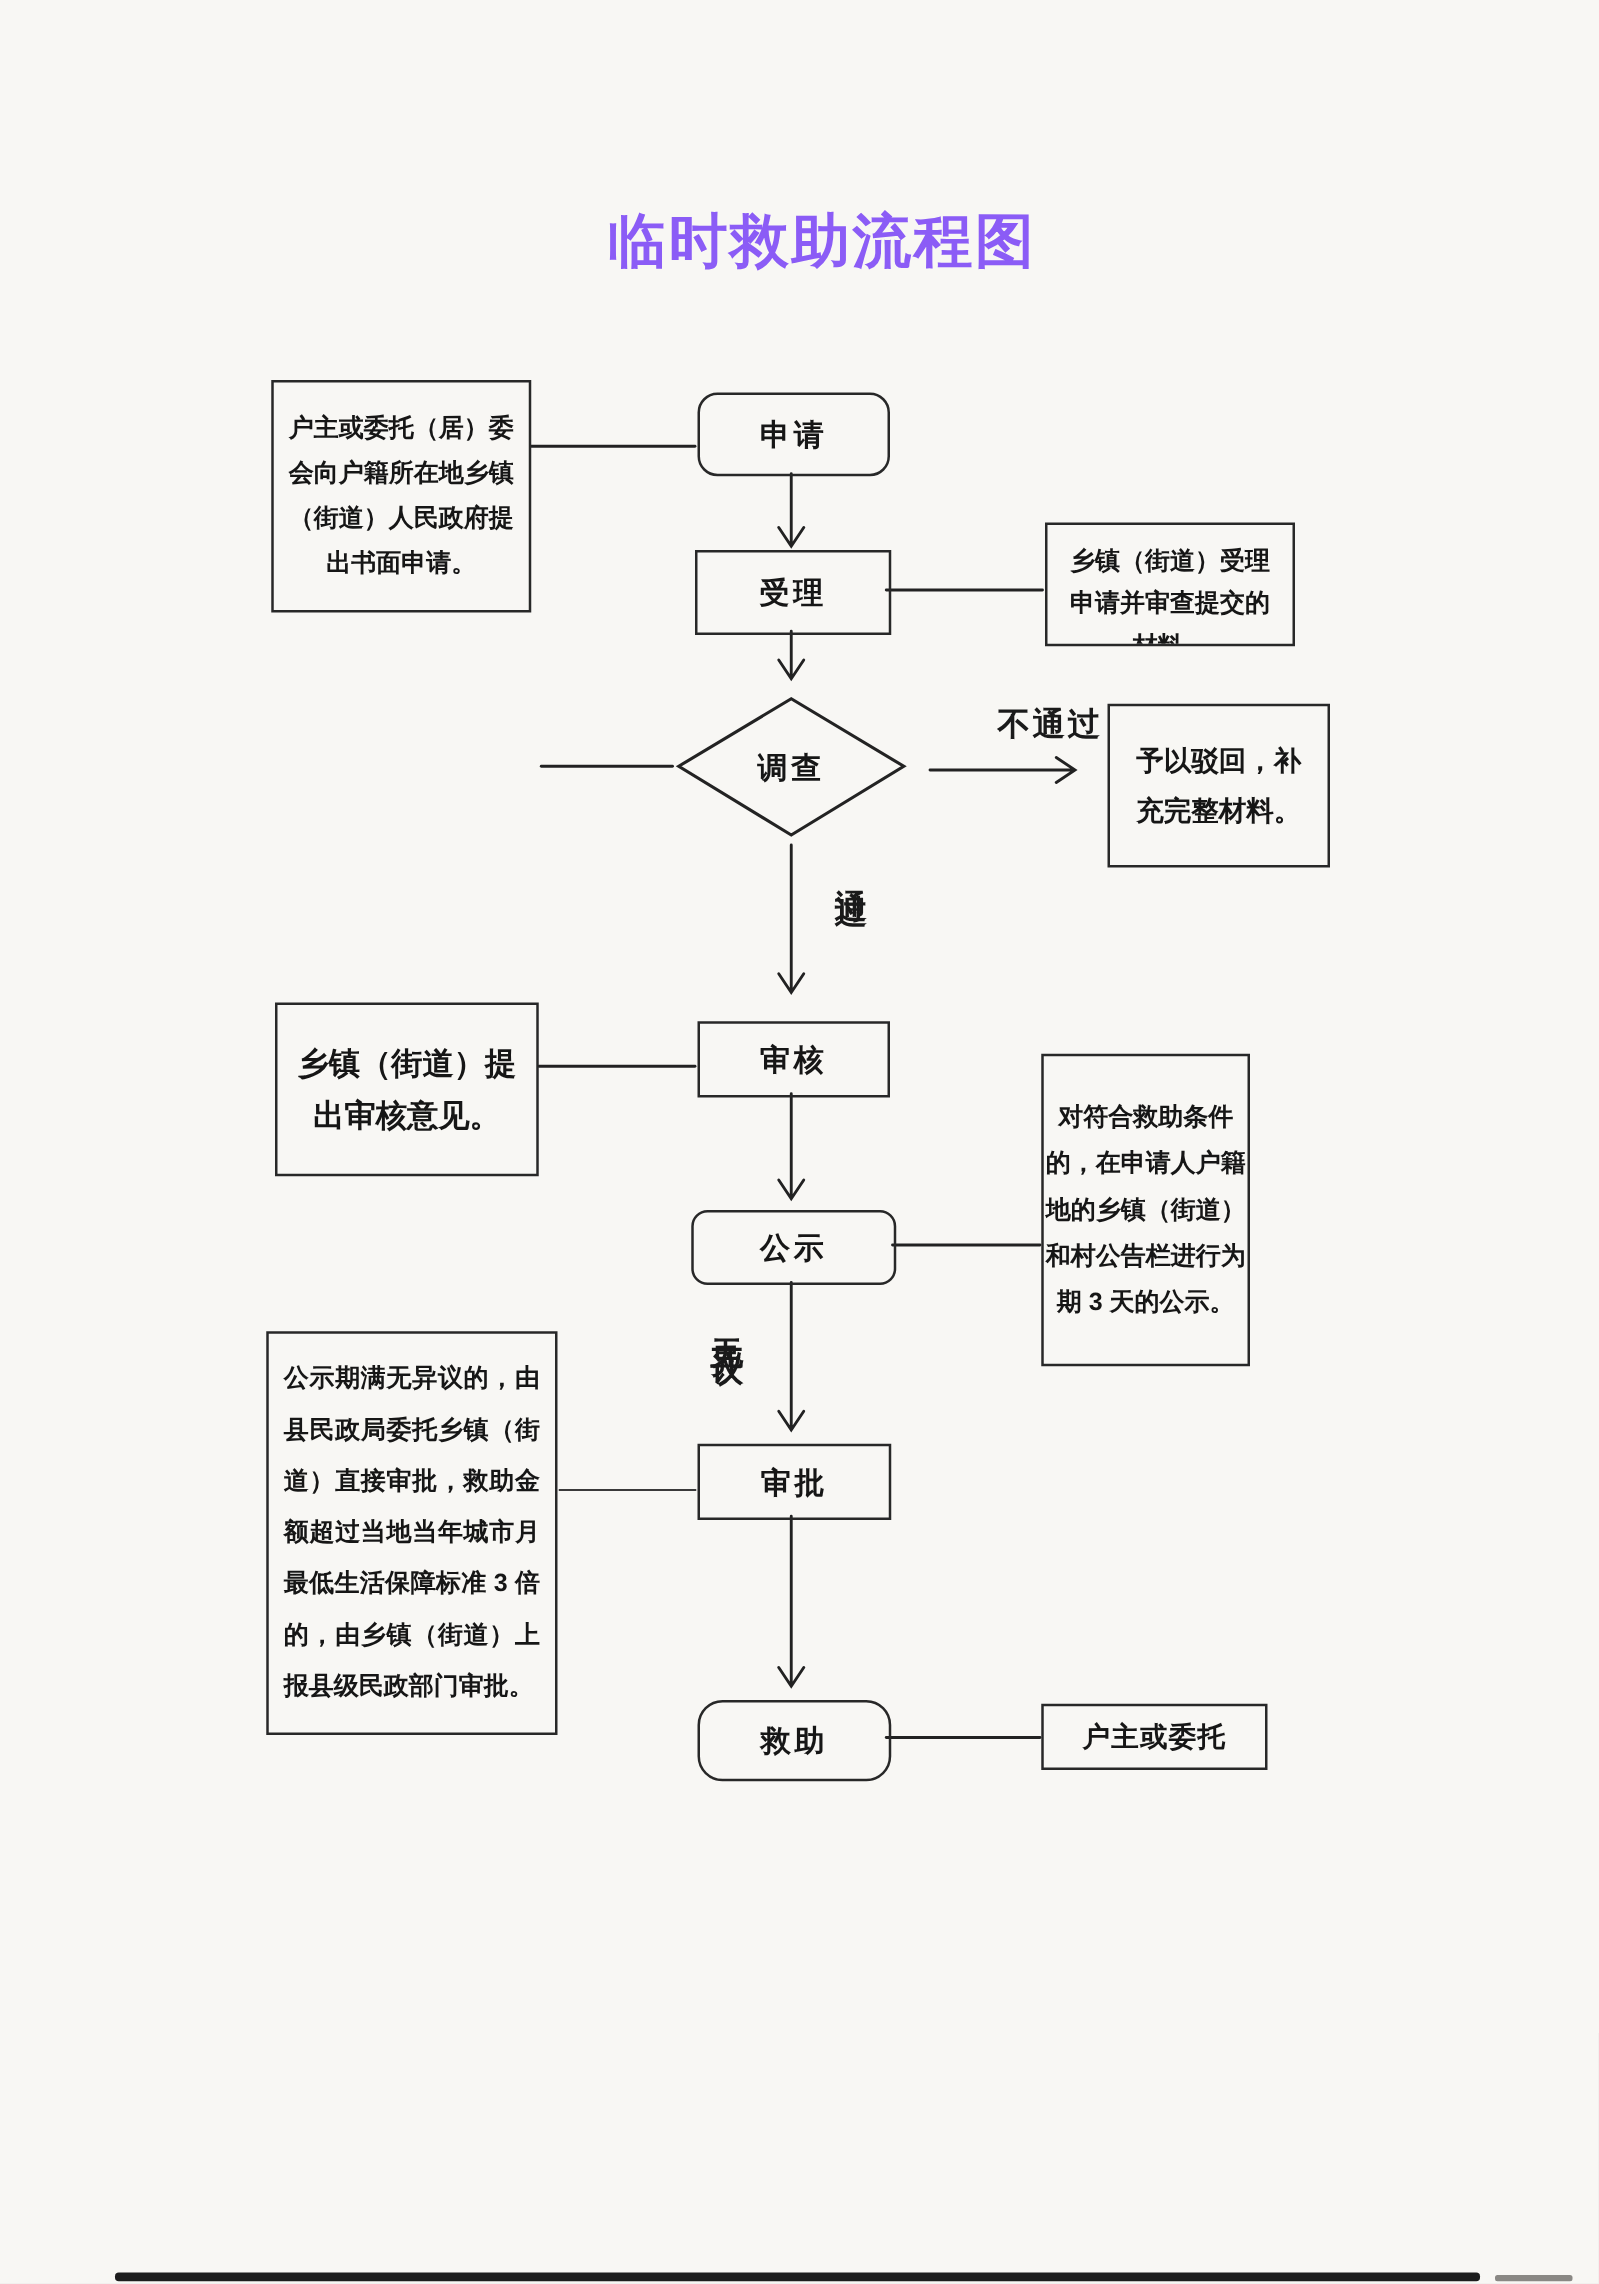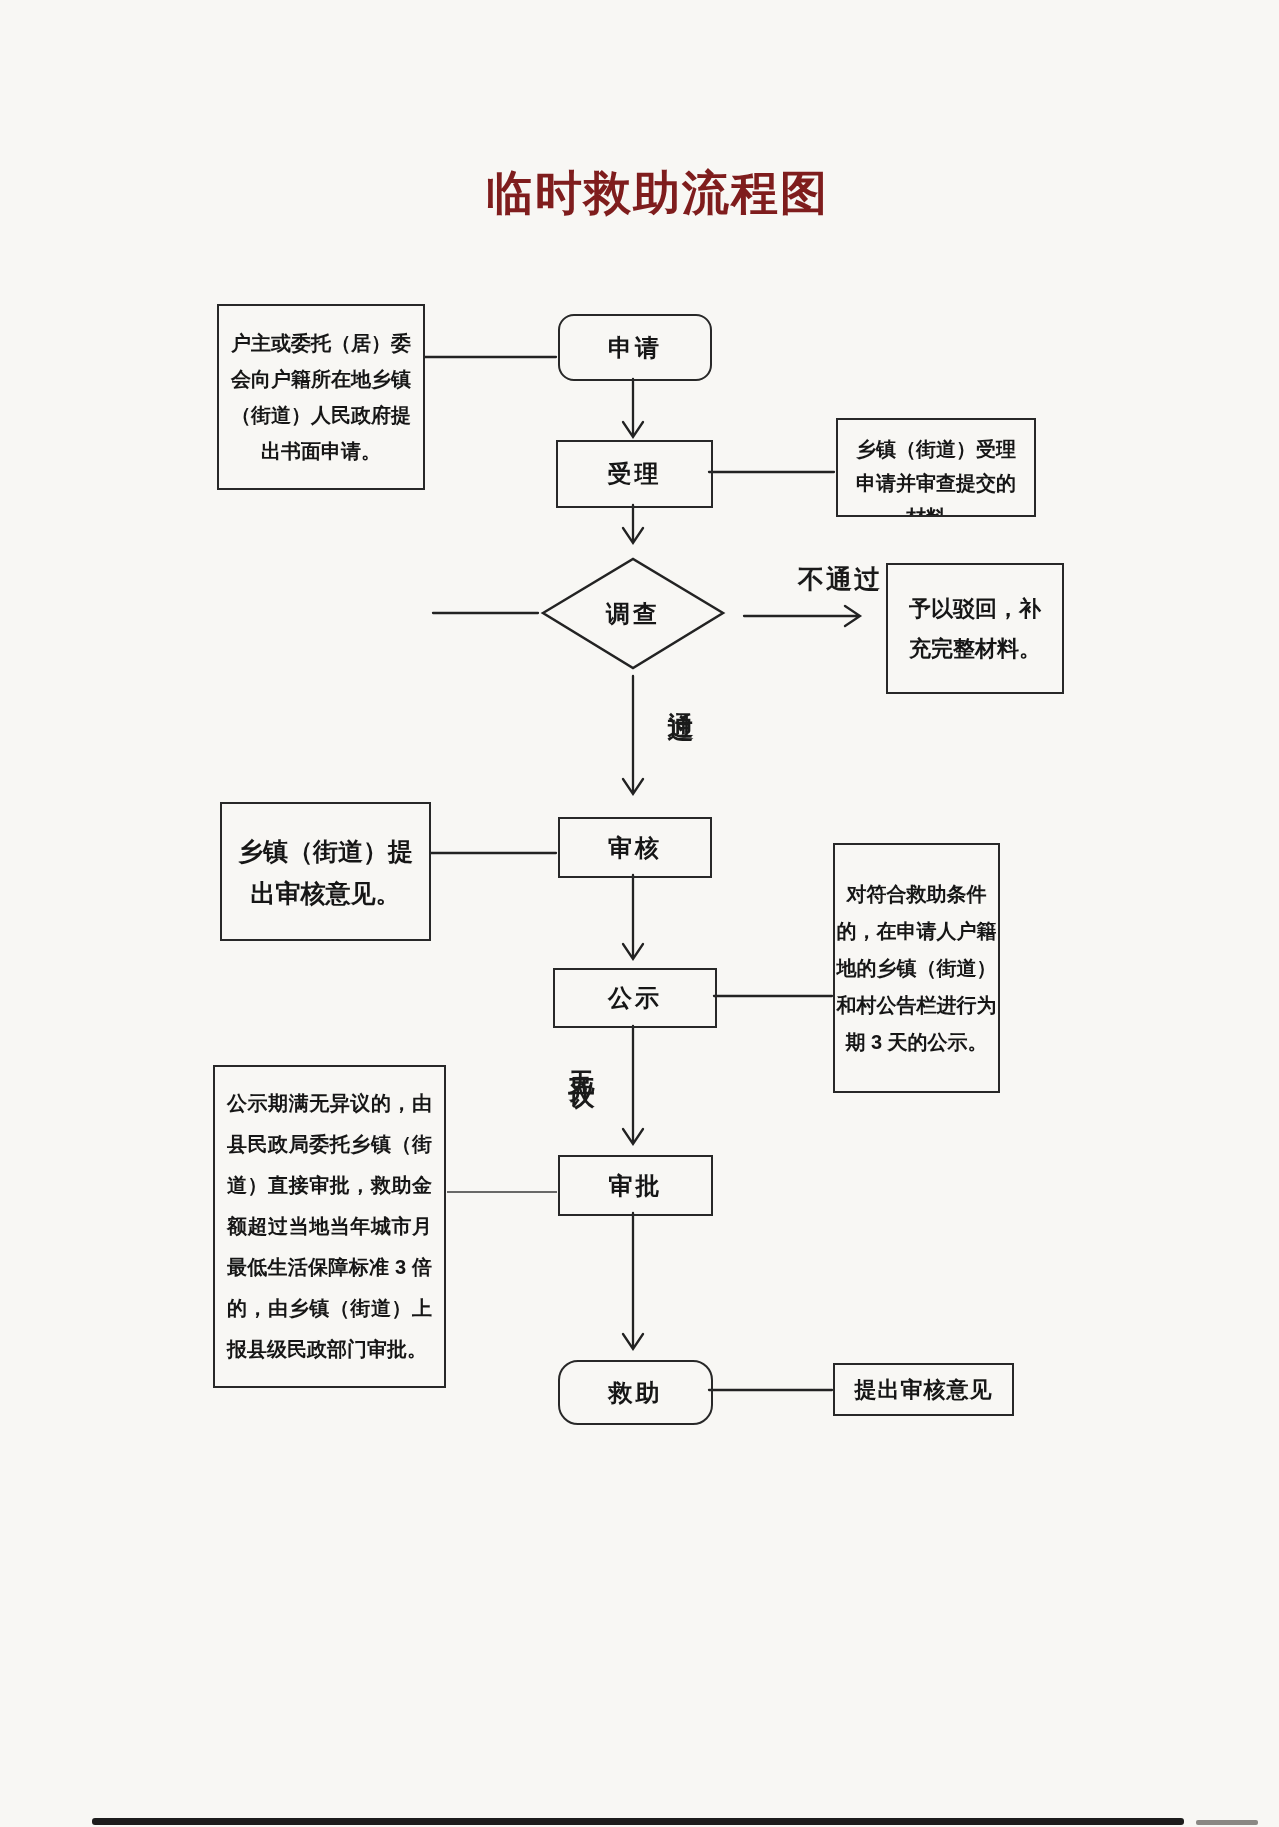--- a/index.html
+++ b/index.html
@@ -5,21 +5,21 @@
   html,body{margin:0;padding:0;background:#e9e7e3;}
   .page{
     position:relative;width:1279px;height:1827px;margin:0 auto;
     background:#f8f7f4;overflow:hidden;
     font-family:"Liberation Sans","DejaVu Sans",sans-serif;
     color:#1c1c1c;font-weight:700;
   }
   .title{
     position:absolute;left:0;right:0;top:162px;text-align:center;
     font-size:47px;font-weight:900;letter-spacing:2px;
-    font-family:"Liberation Serif","DejaVu Serif",serif;color:#7f1d1d;padding-left:36px;
+    font-family:"Liberation Serif","DejaVu Serif",serif;color:#8b5cf6;padding-left:36px;
   }
   .node{
     position:absolute;display:flex;align-items:center;justify-content:center;
     border:2.4px solid #282828;background:transparent;
     font-size:24px;letter-spacing:3px;color:#161616;
   }
   .node.rounded{border-radius:16px;align-items:center;}
   .node.stadium{border-radius:20px;}
   .note{
     position:absolute;border:2.4px solid #282828;background:transparent;
@@ -77,21 +77,21 @@
   </div>
 
   <div class="node" style="left:549px;top:585px;width:168px;height:58px;border:none;">
     <span>调查</span>
   </div>
 
   <div class="node" style="left:558px;top:817px;width:150px;height:57px;">
     <span>审核</span>
   </div>
 
-  <div class="node" style="left:553px;top:968px;width:160px;height:56px;">
+  <div class="node" style="left:553px;top:968px;width:160px;height:56px;border-radius:13px;">
     <span>公示</span>
   </div>
 
   <div class="node" style="left:558px;top:1155px;width:151px;height:57px;">
     <span>审批</span>
   </div>
 
   <div class="node stadium" style="left:558px;top:1360px;width:151px;height:61px;">
     <span>救助</span>
   </div>
@@ -115,21 +115,21 @@
 
   <div class="note" style="left:833px;top:843px;width:167px;height:250px;padding:8px 0;font-size:20px;line-height:37px;">
     <div class="txt center">对符合救助条件的，在申请人户籍地的乡镇（街道）和村公告栏进行为期 3 天的公示。</div>
   </div>
 
   <div class="note" style="left:213px;top:1065px;width:233px;height:323px;padding:10px 12px;font-size:20px;line-height:41px;">
     <div class="txt justify">公示期满无异议的，由县民政局委托乡镇（街道）直接审批，救助金额超过当地当年城市月最低生活保障标准 3 倍的，由乡镇（街道）上报县级民政部门审批。</div>
   </div>
 
   <div class="note" style="left:833px;top:1363px;width:181px;height:53px;font-size:22px;letter-spacing:1px;">
-    <div class="txt center">提出审核意见</div>
+    <div class="txt center">户主或委托</div>
   </div>
 
   <div class="elabel" style="left:782px;top:562px;margin-left:16px;">不通过</div>
 
   <div class="elabel vlabel" style="left:664px;top:690px;">通过</div>
 
   <div class="elabel vlabel" style="left:565px;top:1050px;">无异议</div>
 
   <div class="artifact"></div>
   <div class="artifact2"></div>

